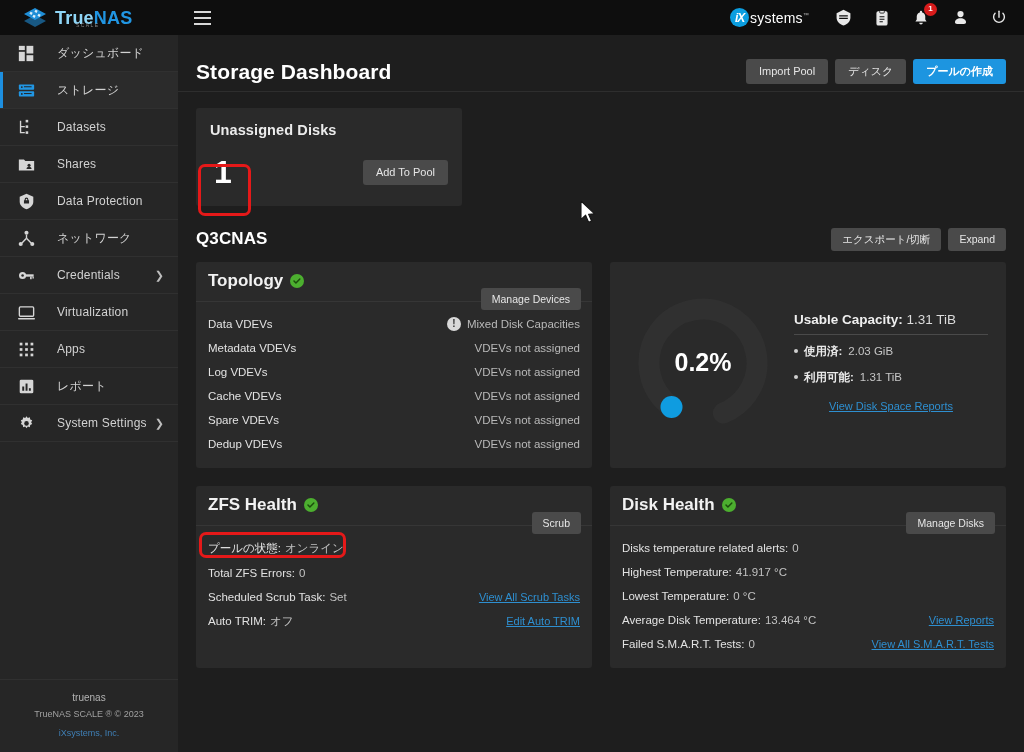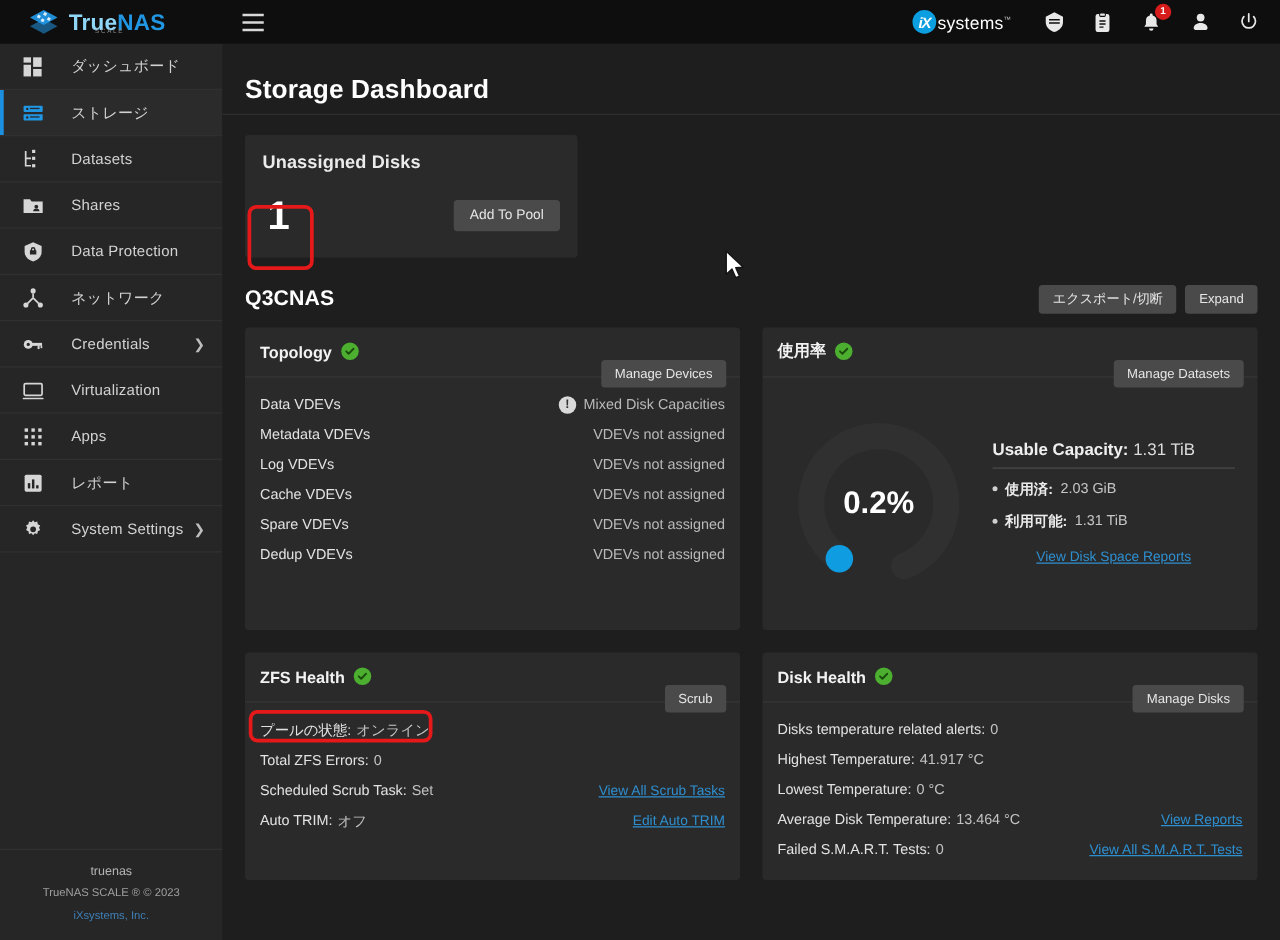--- a/index.html
+++ b/index.html
@@ -172,21 +172,21 @@
     display: grid; grid-template-columns: 396px 396px;
     gap: 18px;
   }
   .panel { background: #2a2a2a; border-radius: 3px; overflow: hidden; }
   .panel-head {
     height: 40px; display: flex; align-items: center;
     padding: 0 11px 0 12px;
     border-bottom: 1px solid #363636;
   }
   .panel-title {
-    font-size: 13px; font-weight: bold; color: #f2f2f2;
+    font-size: 17px; font-weight: bold; color: #f2f2f2;
     display: flex; align-items: center; gap: 7px;
   }
   .panel-head .btn { margin-left: auto; margin-top: 36px; }
   .panel-body { padding: 10px 12px 12px 12px; position: relative; }
 
   .kv {
     display: flex; align-items: center;
     font-size: 11.5px; color: #dcdcdc;
     padding: 5px 0; min-height: 24px;
   }
@@ -459,20 +459,25 @@
     <div class="sf-host">truenas</div>
     <div class="sf-copy">TrueNAS SCALE ® © 2023</div>
     <a class="sf-link" href="#">iXsystems, Inc.</a>
   </div>
 </div>
 
 <div class="main">
 
   <div class="page-head">
     <div class="page-title">Storage Dashboard</div>
+    <div class="head-actions" id="page-actions">
+        <button class="btn">Import Pool</button>
+        <button class="btn">ディスク</button>
+        <button class="btn primary">プールの作成</button>
+      </div>
   </div>
 
   <div class="content">
 
     <div class="card unassigned">
       <div class="unassigned-title">Unassigned Disks</div>
       <div class="unassigned-row">
         <div class="unassigned-count">1</div>
         <button class="btn">Add To Pool</button>
       </div>
@@ -536,31 +541,20 @@
             <div class="kv">
               <span class="k">Dedup VDEVs</span>
               <span class="right">
                 <span>VDEVs not assigned</span>
               </span>
             </div>
           </div>
       </div>
 
       <div class="panel">
-        <div class="panel-head">
-          <div class="panel-title">
-            <span>使用率</span>
-            <span class="check">
-              <svg viewBox="0 0 12 12">
-                  <path d="M2.4 6.1 L4.7 8.4 L9.4 3.6" stroke="#1b4d0c" stroke-width="1.8" fill="none" stroke-linecap="round" stroke-linejoin="round"></path>
-                </svg>
-            </span>
-          </div>
-          <button class="btn sm">Manage Datasets</button>
-        </div>
         <div class="usage-body">
           <div class="gauge">
             <svg viewBox="0 0 150 150" width="150" height="150">
               <circle cx="75" cy="75" r="54" fill="none" stroke="#303030" stroke-width="21" stroke-linecap="round" stroke-dasharray="285 339" transform="rotate(125 75 75)"></circle>
               <circle cx="43.5" cy="119" r="11" fill="#0f9ce0"></circle>
             </svg>
             <div class="gauge-label">0.2%</div>
           </div>
           <div class="usage-info">
             <div class="usable-cap">

